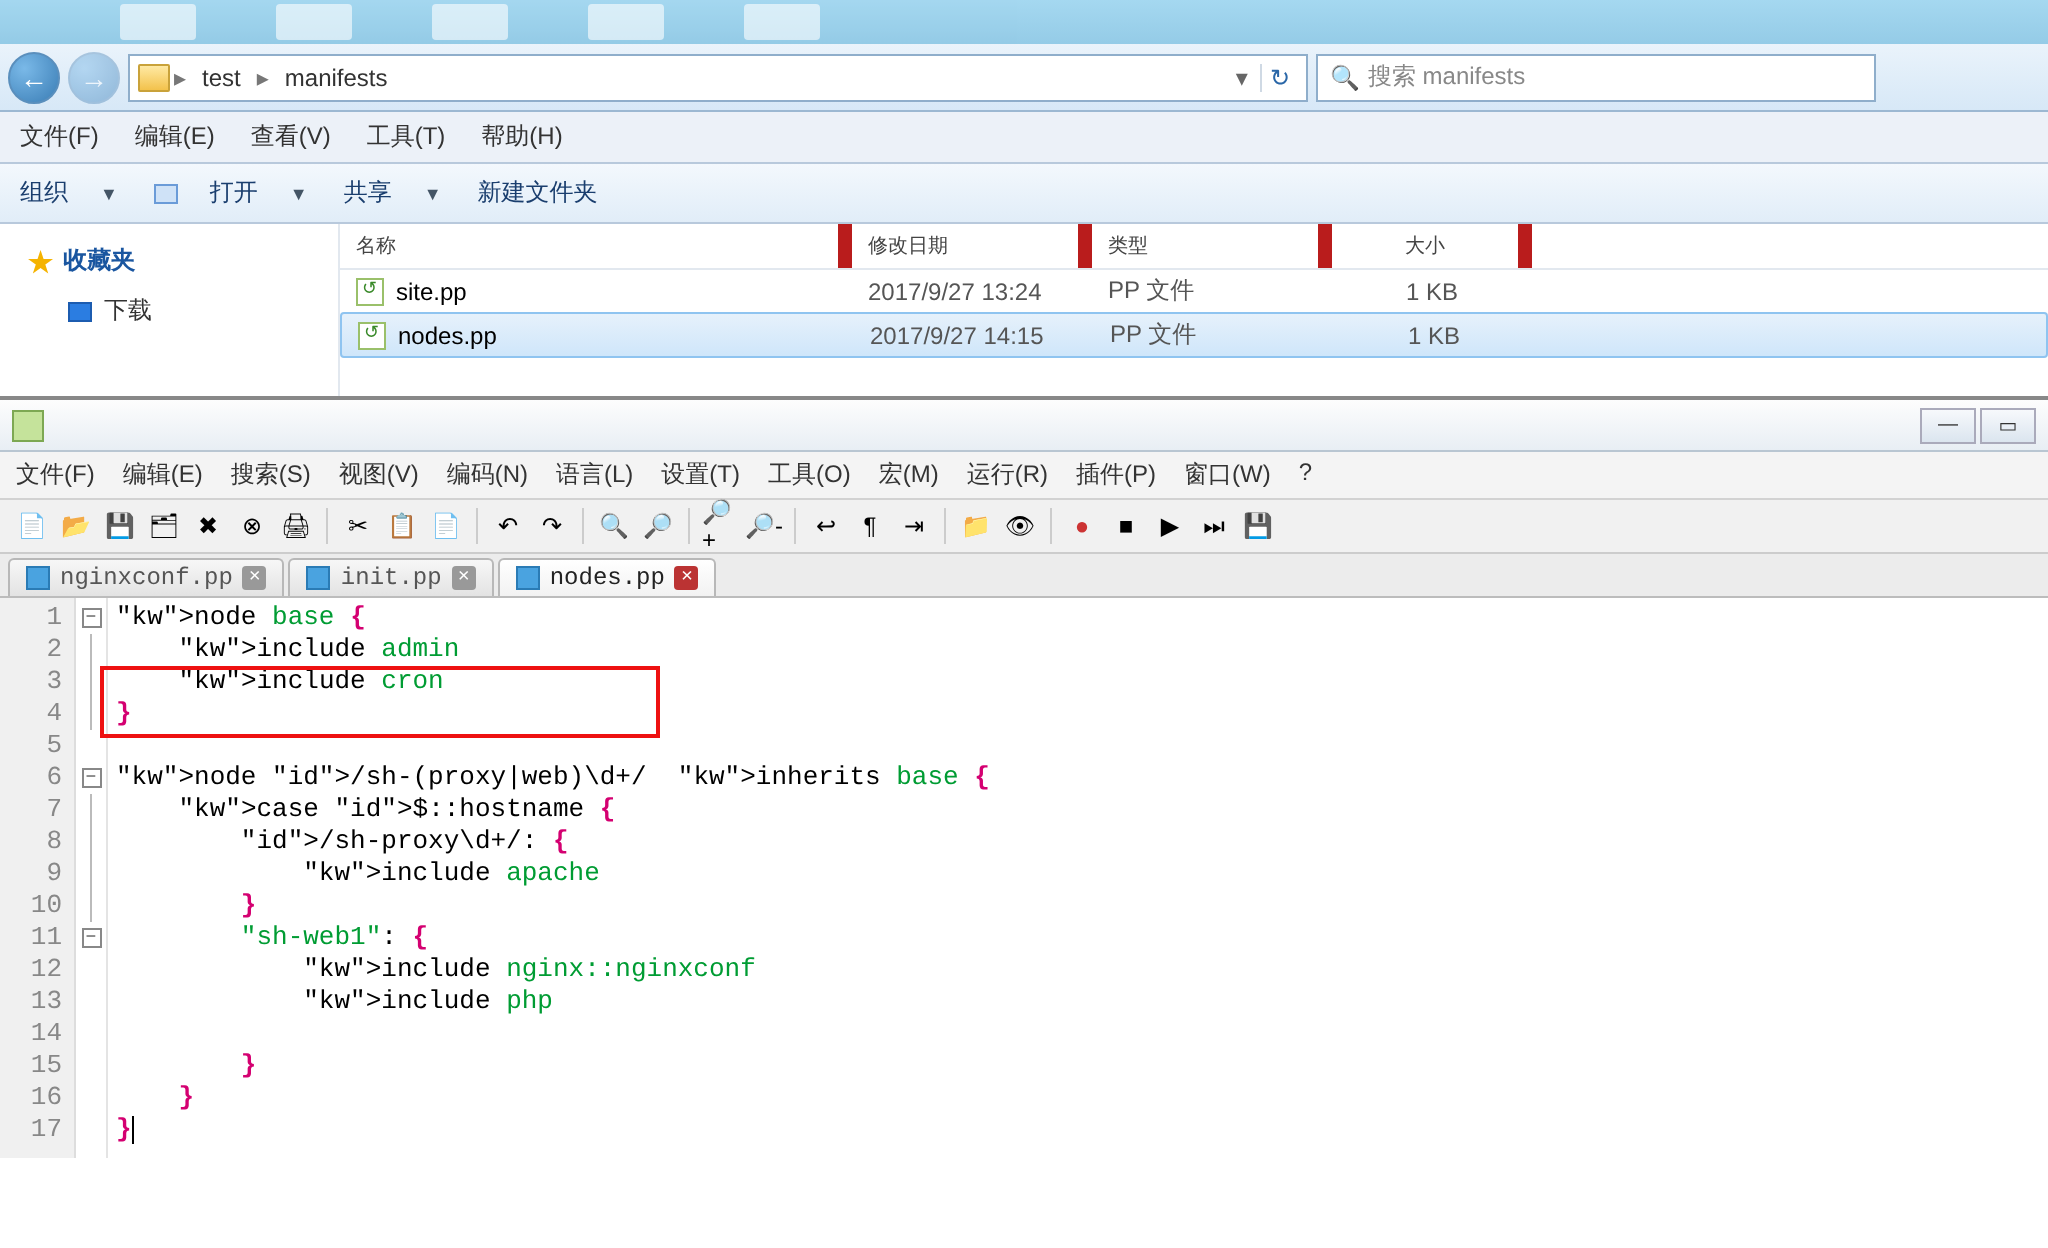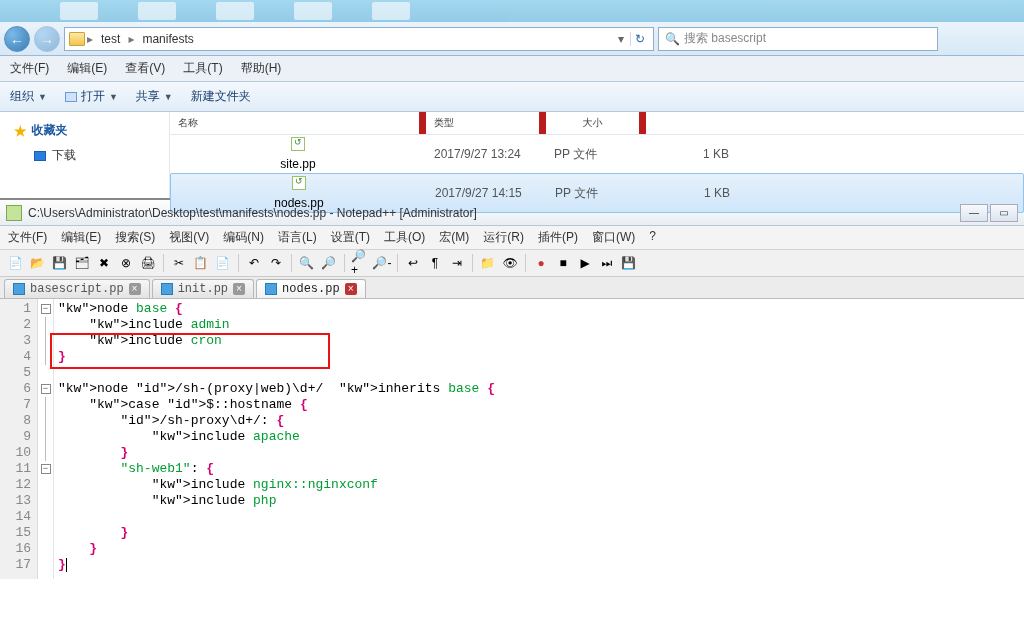--- a/index.html
+++ b/index.html
@@ -13,35 +13,35 @@
 .nav-btn { width:26px; height:26px; border-radius:50%; background: radial-gradient(circle at 30% 30%, #7ab9e8, #3a7db5); border:1px solid #5a8fbd; display:inline-flex; align-items:center; justify-content:center; color:#fff; font-size:14px; cursor:pointer;}
 .nav-btn.disabled { opacity:.45; }
 .addr-field { flex:1; height:24px; background:#fff; border:1px solid #8faecb; display:flex; align-items:center; padding:0 4px; gap:2px; max-width: 590px;}
 .addr-field .folder-ico { width:16px; height:14px; background: linear-gradient(#ffe9a3,#f3c24c); border:1px solid #c9a23a; border-radius:1px; }
 .crumb { padding: 0 6px; color:#333; }
 .crumb-sep { color:#777; }
 .search-field { width:280px; height:24px; background:#fff; border:1px solid #8faecb; padding:0 6px; color:#888; display:flex; align-items:center;}
 .exp-menu { display:flex; gap:18px; padding:4px 10px; background:#ecf1f8; border-bottom:1px solid #b8c9dc; color:#333; }
 .exp-menu span { cursor:default; }
 .toolbar { display:flex; gap:18px; align-items:center; padding:6px 10px; background:linear-gradient(#f3f8fd,#e1edf8); border-bottom:1px solid #b8c9dc; color:#1a3e6e;}
-.tb-item { display:flex; align-items:center; gap:4px; cursor:pointer; }
+.tb-item { display:flex; align-items:center; gap:16px; cursor:pointer; }
 .tb-item .caret { font-size:9px; color:#456; }
 .exp-body { display:flex; height:86px; background:#fff; }
 .sidebar { width:170px; border-right:1px solid #e2e8ef; padding:6px; }
 .side-section { color:#1a56a0; font-weight:bold; margin:4px 0 6px 8px; display:flex; align-items:center; gap:5px;}
 .star-ico { color:#f5b301; font-size:14px; }
 .side-item { display:flex; align-items:center; gap:6px; padding:2px 0 2px 28px; color:#333; cursor:pointer;}
 .blue-sq { width:12px; height:10px; background:#2b7de1; border:1px solid #1c5cb0;}
 .file-pane { flex:1; }
 .columns { display:flex; background:#fff; border-bottom:1px solid #e2e8ef; color:#444; }
 .columns div { padding:4px 8px; border-right:7px solid #b91c1c; font-size:10px;}
 .col-name{width:256px;} .col-date{width:120px;} .col-type{width:120px;} .col-size{width:100px; text-align:center;}
 .row { display:flex; align-items:center; }
 .row.sel { background:linear-gradient(#e6f1fb,#cfe6fa); border:1px solid #8fc4f0; border-radius:2px; }
-.row .cell-name{width:256px; display:flex; align-items:center; gap:6px; padding:2px 8px;flex-direction:column;}
+.row .cell-name{width:256px; display:flex; align-items:center; gap:6px; padding:2px 8px;}
 .row .cell-date{width:120px; padding:2px 8px; color:#555;}
 .row .cell-type{width:120px; padding:2px 8px; color:#555;}
 .row .cell-size{width:100px; padding:2px 8px; text-align:center; color:#555;}
 .file-ico { width:14px; height:14px; border:1px solid #9ac06a; background:#fff; position:relative; }
 .file-ico:after{ content:"↺"; position:absolute; font-size:9px; color:#3a8a2a; left:2px; top:-1px;}
 
 
 .npp { border-top:1px solid #888; }
 .npp-title { height:26px; background:linear-gradient(#fdfdfd,#e8eef4); border-bottom:1px solid #b9c6d2; display:flex; align-items:center; padding:0 6px; gap:6px; color:#333;}
 .npp-ico { width:16px; height:16px; background:#c5e39b; border:1px solid #7da853; display:inline-block;}
@@ -87,21 +87,21 @@
       <span class="folder-ico"></span>
       <span class="crumb-sep">▸</span>
       <span class="crumb">test</span>
       <span class="crumb-sep">▸</span>
       <span class="crumb">manifests</span>
       <span style="margin-left:auto;color:#666;padding:0 4px;">▾</span>
       <span style="color:#2a67a8;padding:0 4px;border-left:1px solid #cfd9e4;">↻</span>
     </div>
     <div class="search-field">
       <span style="margin-right:4px;">🔍</span>
-      <span style="color: rgb(136, 136, 136);">搜索 basescript</span>
+      <span style="color: rgb(136, 136, 136);">搜索 manifests</span>
     </div>
   </div>
   <div class="exp-menu">
     <span>文件(F)</span>
     <span>编辑(E)</span>
     <span>查看(V)</span>
     <span>工具(T)</span>
     <span>帮助(H)</span>
   </div>
   <div class="toolbar">
@@ -129,20 +129,21 @@
         <span>收藏夹</span>
       </div>
       <div class="side-item">
         <span class="blue-sq"></span>
         <span>下载</span>
       </div>
     </div>
     <div class="file-pane">
       <div class="columns">
         <div class="col-name">名称</div>
+        <div class="col-date">修改日期</div>
         <div class="col-type">类型</div>
         <div class="col-size">大小</div>
       </div>
       <div class="row">
         <div class="cell-name">
             <span class="file-ico"></span>
             <span>site.pp</span>
           </div>
         <div class="cell-date">2017/9/27 13:24</div>
         <div class="cell-type">PP 文件</div>
@@ -157,21 +158,20 @@
         <div class="cell-type">PP 文件</div>
         <div class="cell-size">1 KB</div>
       </div>
     </div>
   </div>
 </div>
 
 <div class="npp">
   <div class="npp-title">
     <span class="npp-ico"></span>
-    <span>C:\Users\Administrator\Desktop\test\manifests\nodes.pp - Notepad++ [Administrator]</span>
     <div class="npp-title-btns">
       <div class="win-btn">—</div>
       <div class="win-btn">▭</div>
     </div>
   </div>
   <div class="npp-menu">
     <span>文件(F)</span>
     <span>编辑(E)</span>
     <span>搜索(S)</span>
     <span>视图(V)</span>
@@ -216,21 +216,21 @@
     <div class="tsep"></div>
     <div class="tbtn" style="color:#c33;">●</div>
     <div class="tbtn">■</div>
     <div class="tbtn">▶</div>
     <div class="tbtn">⏭</div>
     <div class="tbtn">💾</div>
   </div>
   <div class="tabs">
     <div class="tab">
       <span class="tab-ico"></span>
-      <span>basescript.pp</span>
+      <span>nginxconf.pp</span>
       <span class="tab-x gray">×</span>
     </div>
     <div class="tab">
       <span class="tab-ico"></span>
       <span>init.pp</span>
       <span class="tab-x gray">×</span>
     </div>
     <div class="tab active">
       <span class="tab-ico"></span>
       <span>nodes.pp</span>

